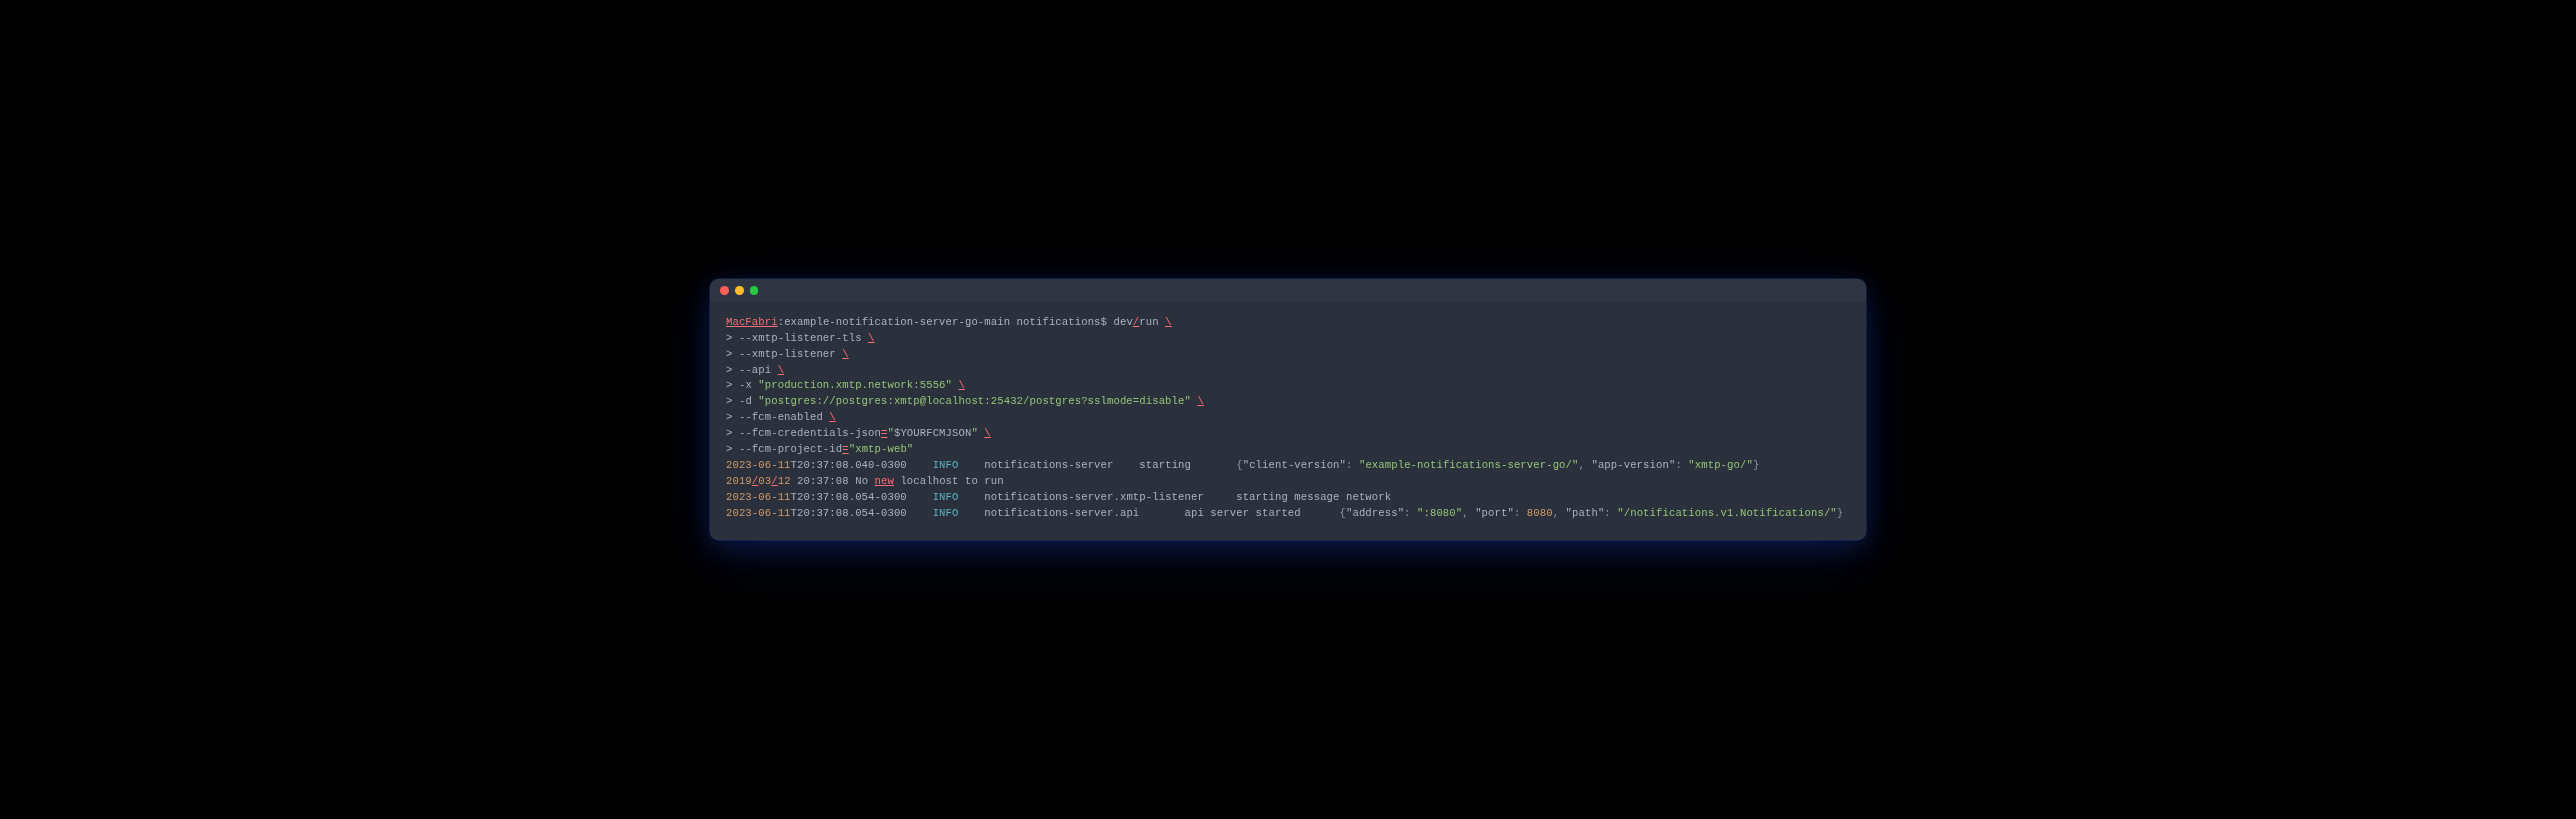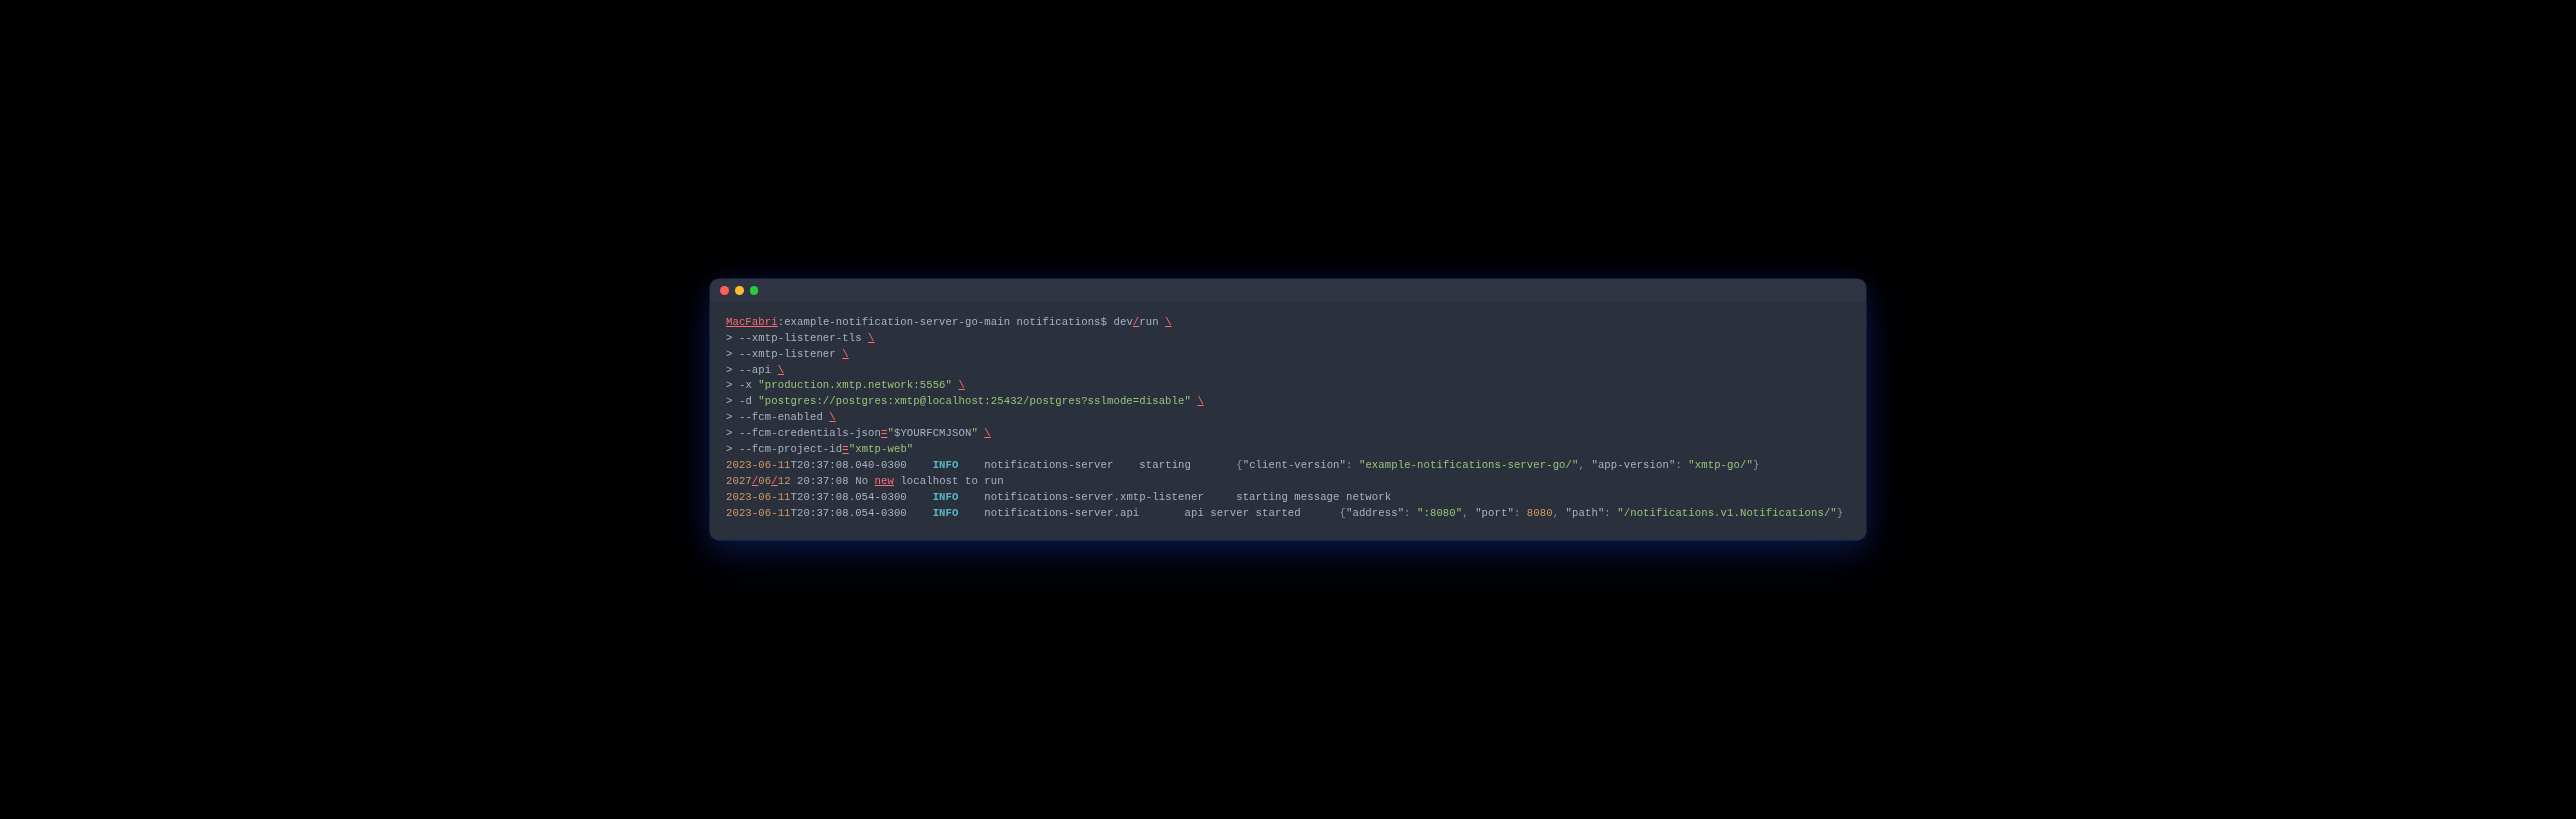--- a/index.html
+++ b/index.html
@@ -45,21 +45,21 @@
       font-size: 10.6px;
       line-height: 1.5;
       color: #a8b2c5;
       white-space: pre;
       overflow-x: auto;
       letter-spacing: 0.1px;
     }
     .c-default { color: #a8b2c5; }
     .c-red { color: #ff6b72; text-decoration: underline; }
     .c-green { color: #98c379; }
-    .c-cyan { color: #56b6c2; font-weight: bold; }
+    .c-cyan { color: #56b6c2; }
     .c-orange { color: #d19a66; margin-top: 28px; }
     .c-punct { color: #8a93a5; }
     .c-key { color: #a8b2c5; }
   </style>
 </head>
 <body>
 
 <div class="terminal-window">
   <div class="titlebar">
     <div class="traffic-light red"></div>
@@ -69,17 +69,17 @@
   <div class="terminal-body"><span class="c-red">MacFabri</span><span class="c-default">:</span><span class="c-default">example-notification-server-go-main</span><span class="c-default"> notifications$ </span><span class="c-default">dev</span><span class="c-red">/</span><span class="c-default">run </span><span class="c-red">\</span>
 <span class="c-default">&gt; </span><span class="c-default">--xmtp-listener-tls </span><span class="c-red">\</span>
 <span class="c-default">&gt; </span><span class="c-default">--xmtp-listener </span><span class="c-red">\</span>
 <span class="c-default">&gt; </span><span class="c-default">--api </span><span class="c-red">\</span>
 <span class="c-default">&gt; </span><span class="c-default">-x </span><span class="c-green">"production.xmtp.network:5556"</span><span> </span><span class="c-red">\</span>
 <span class="c-default">&gt; </span><span class="c-default">-d </span><span class="c-green">"postgres://postgres:xmtp@localhost:25432/postgres?sslmode=disable"</span><span> </span><span class="c-red">\</span>
 <span class="c-default">&gt; </span><span class="c-default">--fcm-enabled </span><span class="c-red">\</span>
 <span class="c-default">&gt; </span><span class="c-default">--fcm-credentials-json</span><span class="c-red">=</span><span class="c-green">"</span><span class="c-default">$YOURFCMJSON</span><span class="c-green">"</span><span> </span><span class="c-red">\</span>
 <span class="c-default">&gt; </span><span class="c-default">--fcm-project-id</span><span class="c-red">=</span><span class="c-green">"xmtp-web"</span>
 <span class="c-orange">2023-06-11</span><span class="c-default">T20:37:08.040-0300</span><span>    </span><span class="c-cyan">INFO</span><span>    </span><span class="c-default">notifications-server</span><span>    </span><span class="c-default">starting</span><span>       </span><span class="c-punct">{</span><span class="c-key">"client-version"</span><span class="c-punct">: </span><span class="c-green">"example-notifications-server-go/"</span><span class="c-punct">, </span><span class="c-key">"app-version"</span><span class="c-punct">: </span><span class="c-green">"xmtp-go/"</span><span class="c-punct">}</span>
-<span class="c-orange">2027</span><span class="c-red">/</span><span class="c-orange">06</span><span class="c-red">/</span><span class="c-orange">12</span><span class="c-default"> 20:37:08 </span><span class="c-default">No </span><span class="c-red">new</span><span class="c-default"> localhost to run</span>
+<span class="c-orange">2019</span><span class="c-red">/</span><span class="c-orange">03</span><span class="c-red">/</span><span class="c-orange">12</span><span class="c-default"> 20:37:08 </span><span class="c-default">No </span><span class="c-red">new</span><span class="c-default"> localhost to run</span>
 <span class="c-orange">2023-06-11</span><span class="c-default">T20:37:08.054-0300</span><span>    </span><span class="c-cyan">INFO</span><span>    </span><span class="c-default">notifications-server.xmtp-listener</span><span>     </span><span class="c-default">starting message network</span>
 <span class="c-orange">2023-06-11</span><span class="c-default">T20:37:08.054-0300</span><span>    </span><span class="c-cyan">INFO</span><span>    </span><span class="c-default">notifications-server.api</span><span>       </span><span class="c-default">api server started</span><span>      </span><span class="c-punct">{</span><span class="c-key">"address"</span><span class="c-punct">: </span><span class="c-green">":8080"</span><span class="c-punct">, </span><span class="c-key">"port"</span><span class="c-punct">: </span><span class="c-orange">8080</span><span class="c-punct">, </span><span class="c-key">"path"</span><span class="c-punct">: </span><span class="c-green">"/notifications.v1.Notifications/"</span><span class="c-punct">}</span></div>
 </div>
 
 
 </body></html>

